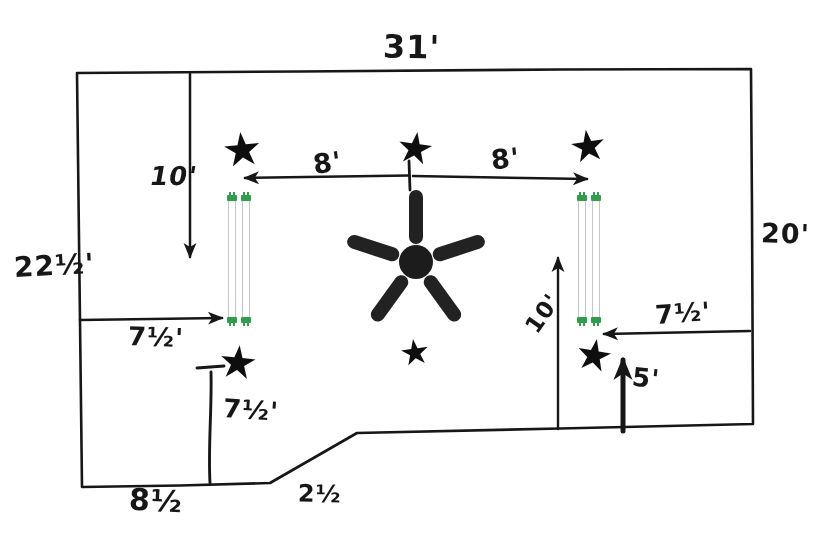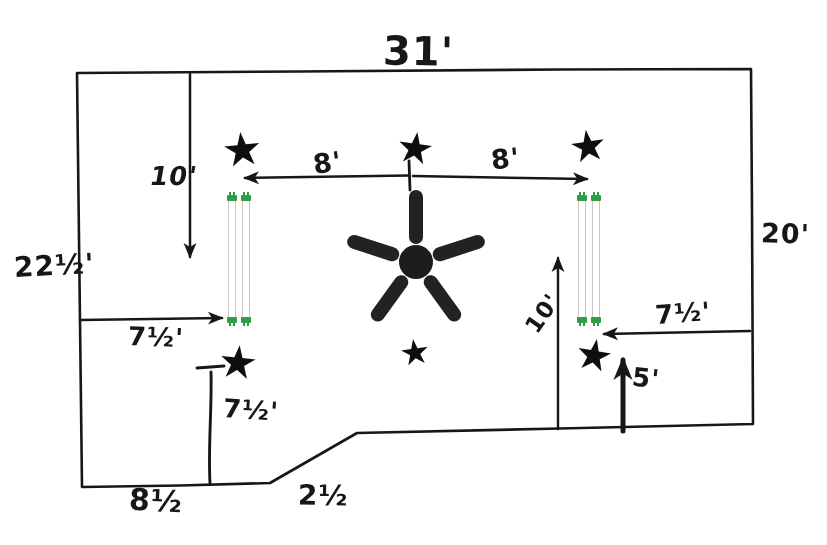--- a/index.html
+++ b/index.html
@@ -108,27 +108,27 @@
         <span class="cap t"></span>
         <span class="cap b"></span>
     </div>
     <div class="tube" style="left:14px;">
       <span class="tube-body"></span>
         <span class="cap t"></span>
         <span class="cap b"></span>
     </div>
   </div>
 
-  <span class="lbl" style="left:383px;top:31px;font-size:40px;transform:rotate(1deg);">31'</span>
+  <span class="lbl" style="left:383px;top:31px;font-size:32px;transform:rotate(1deg);">31'</span>
   <span class="lbl" style="left:14px;top:252px;font-size:28px;transform:rotate(-3deg);">22½'</span>
   <span class="lbl" style="left:761px;top:220px;font-size:27px;transform:rotate(2deg);">20'</span>
   <span class="lbl" style="left:150px;top:163px;font-size:26px;transform:skewX(-10deg);">10'</span>
   <span class="lbl" style="left:313px;top:149px;font-size:27px;transform:rotate(-8deg);">8'</span>
   <span class="lbl" style="left:491px;top:145px;font-size:27px;transform:rotate(-6deg);">8'</span>
   <span class="lbl" style="left:128px;top:324px;font-size:26px;transform:rotate(2deg);">7½'</span>
   <span class="lbl" style="left:223px;top:397px;font-size:26px;transform:rotate(4deg);">7½'</span>
   <span class="lbl" style="left:522px;top:302px;font-size:23px;transform:rotate(-55deg);">10'</span>
   <span class="lbl" style="left:655px;top:300px;font-size:26px;transform:rotate(-4deg);">7½'</span>
   <span class="lbl" style="left:632px;top:365px;font-size:26px;transform:rotate(6deg);">5'</span>
   <span class="lbl" style="left:129px;top:486px;font-size:30px;transform:rotate(3deg);">8½</span>
-  <span class="lbl" style="left:298px;top:482px;font-size:28px;transform:rotate(1deg);">2½</span>
+  <span class="lbl" style="left:298px;top:482px;font-size:24px;transform:rotate(1deg);">2½</span>
 
 </div>
 
 </body></html>

